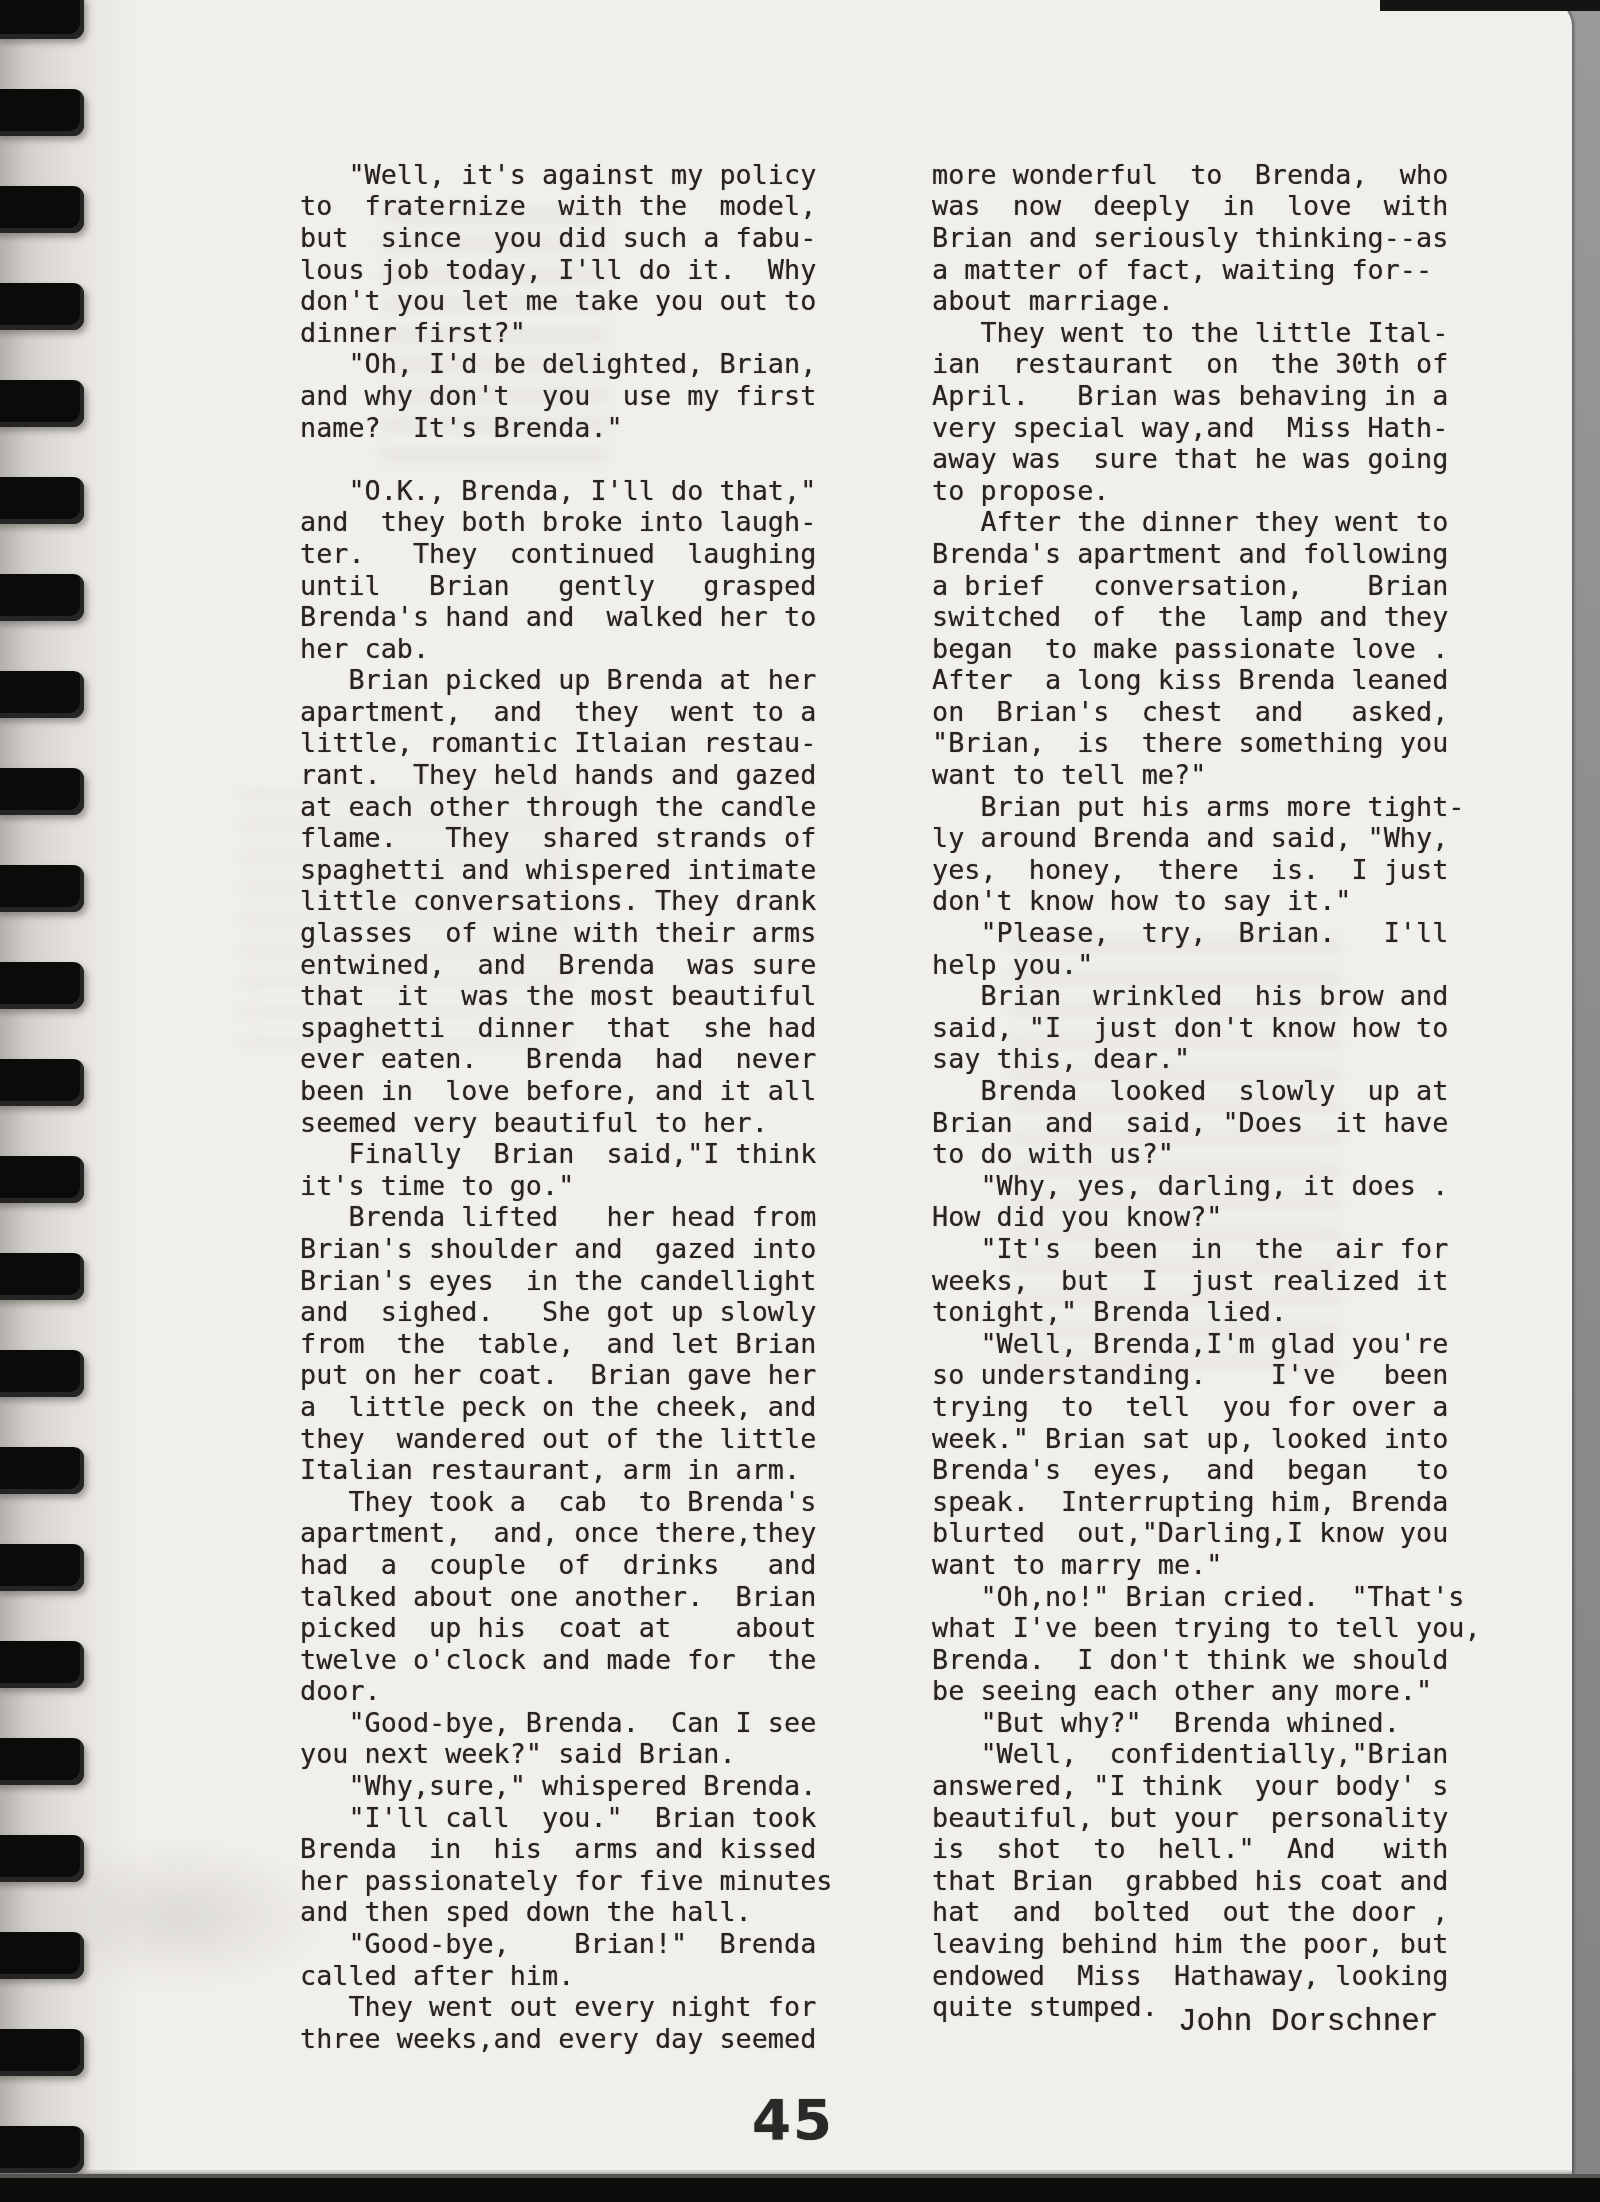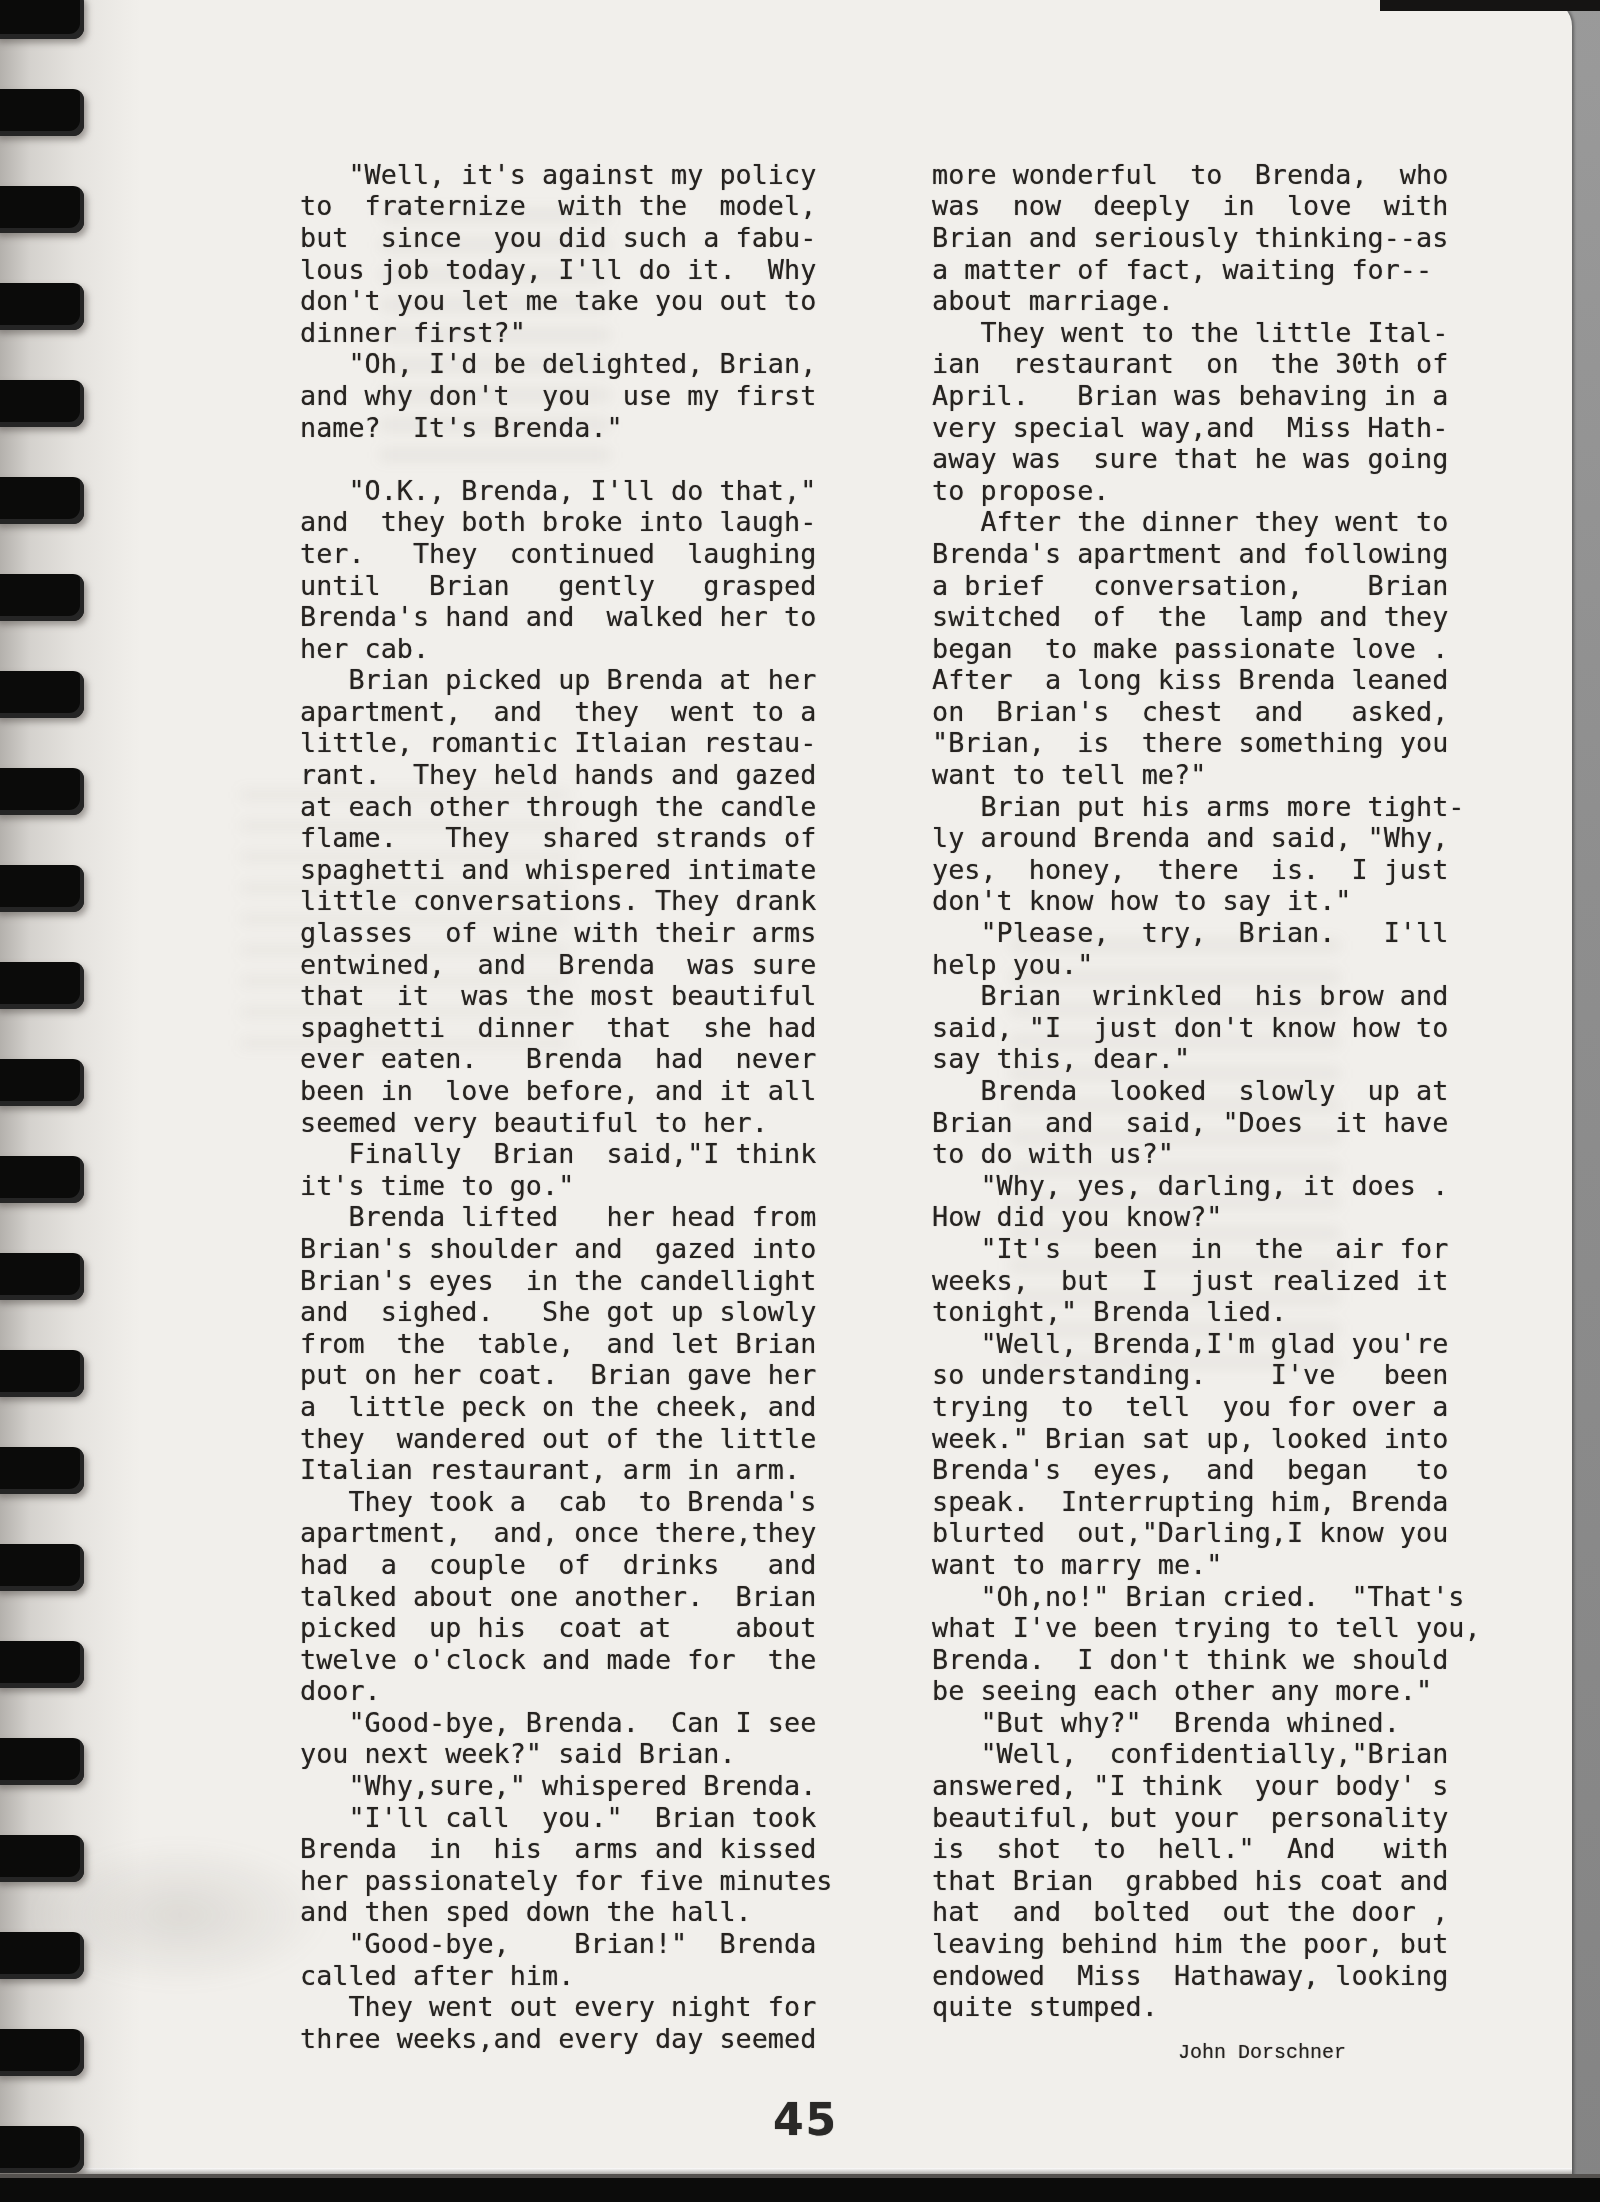--- a/index.html
+++ b/index.html
@@ -59,27 +59,27 @@
     white-space:pre;
     font-size:26.8px;line-height:31.6px;
     color:#262320;
     text-shadow:0 0 1px rgba(38,35,32,0.55);
     font-variant-ligatures:none;
   }
   .col-left{left:300px;}
   .col-right{left:932px;}
   .signature{
     position:absolute;left:1178px;top:2006px;
-    white-space:pre;font-size:20px;line-height:31.6px;
-    color:#262320;text-shadow:0 0 1px rgba(38,35,32,0.55);margin-top:31px;
+    white-space:pre;font-size:31px;line-height:31.6px;
+    color:#262320;text-shadow:0 0 1px rgba(38,35,32,0.55);
   }
   .page-number{
-    position:absolute;left:773px;top:2092px;
+    position:absolute;left:752px;top:2092px;
     font-family:"DejaVu Sans","Liberation Sans",sans-serif;
-    font-weight:bold;font-size:44px;line-height:56px;
+    font-weight:bold;font-size:56px;line-height:56px;
     color:#2a2927;letter-spacing:2px;
     text-shadow:0 0 1px rgba(30,30,28,0.7);
   }
 </style>
 </head>
 <body>
 
 <div class="scan">
 
   <div class="paper"></div>

